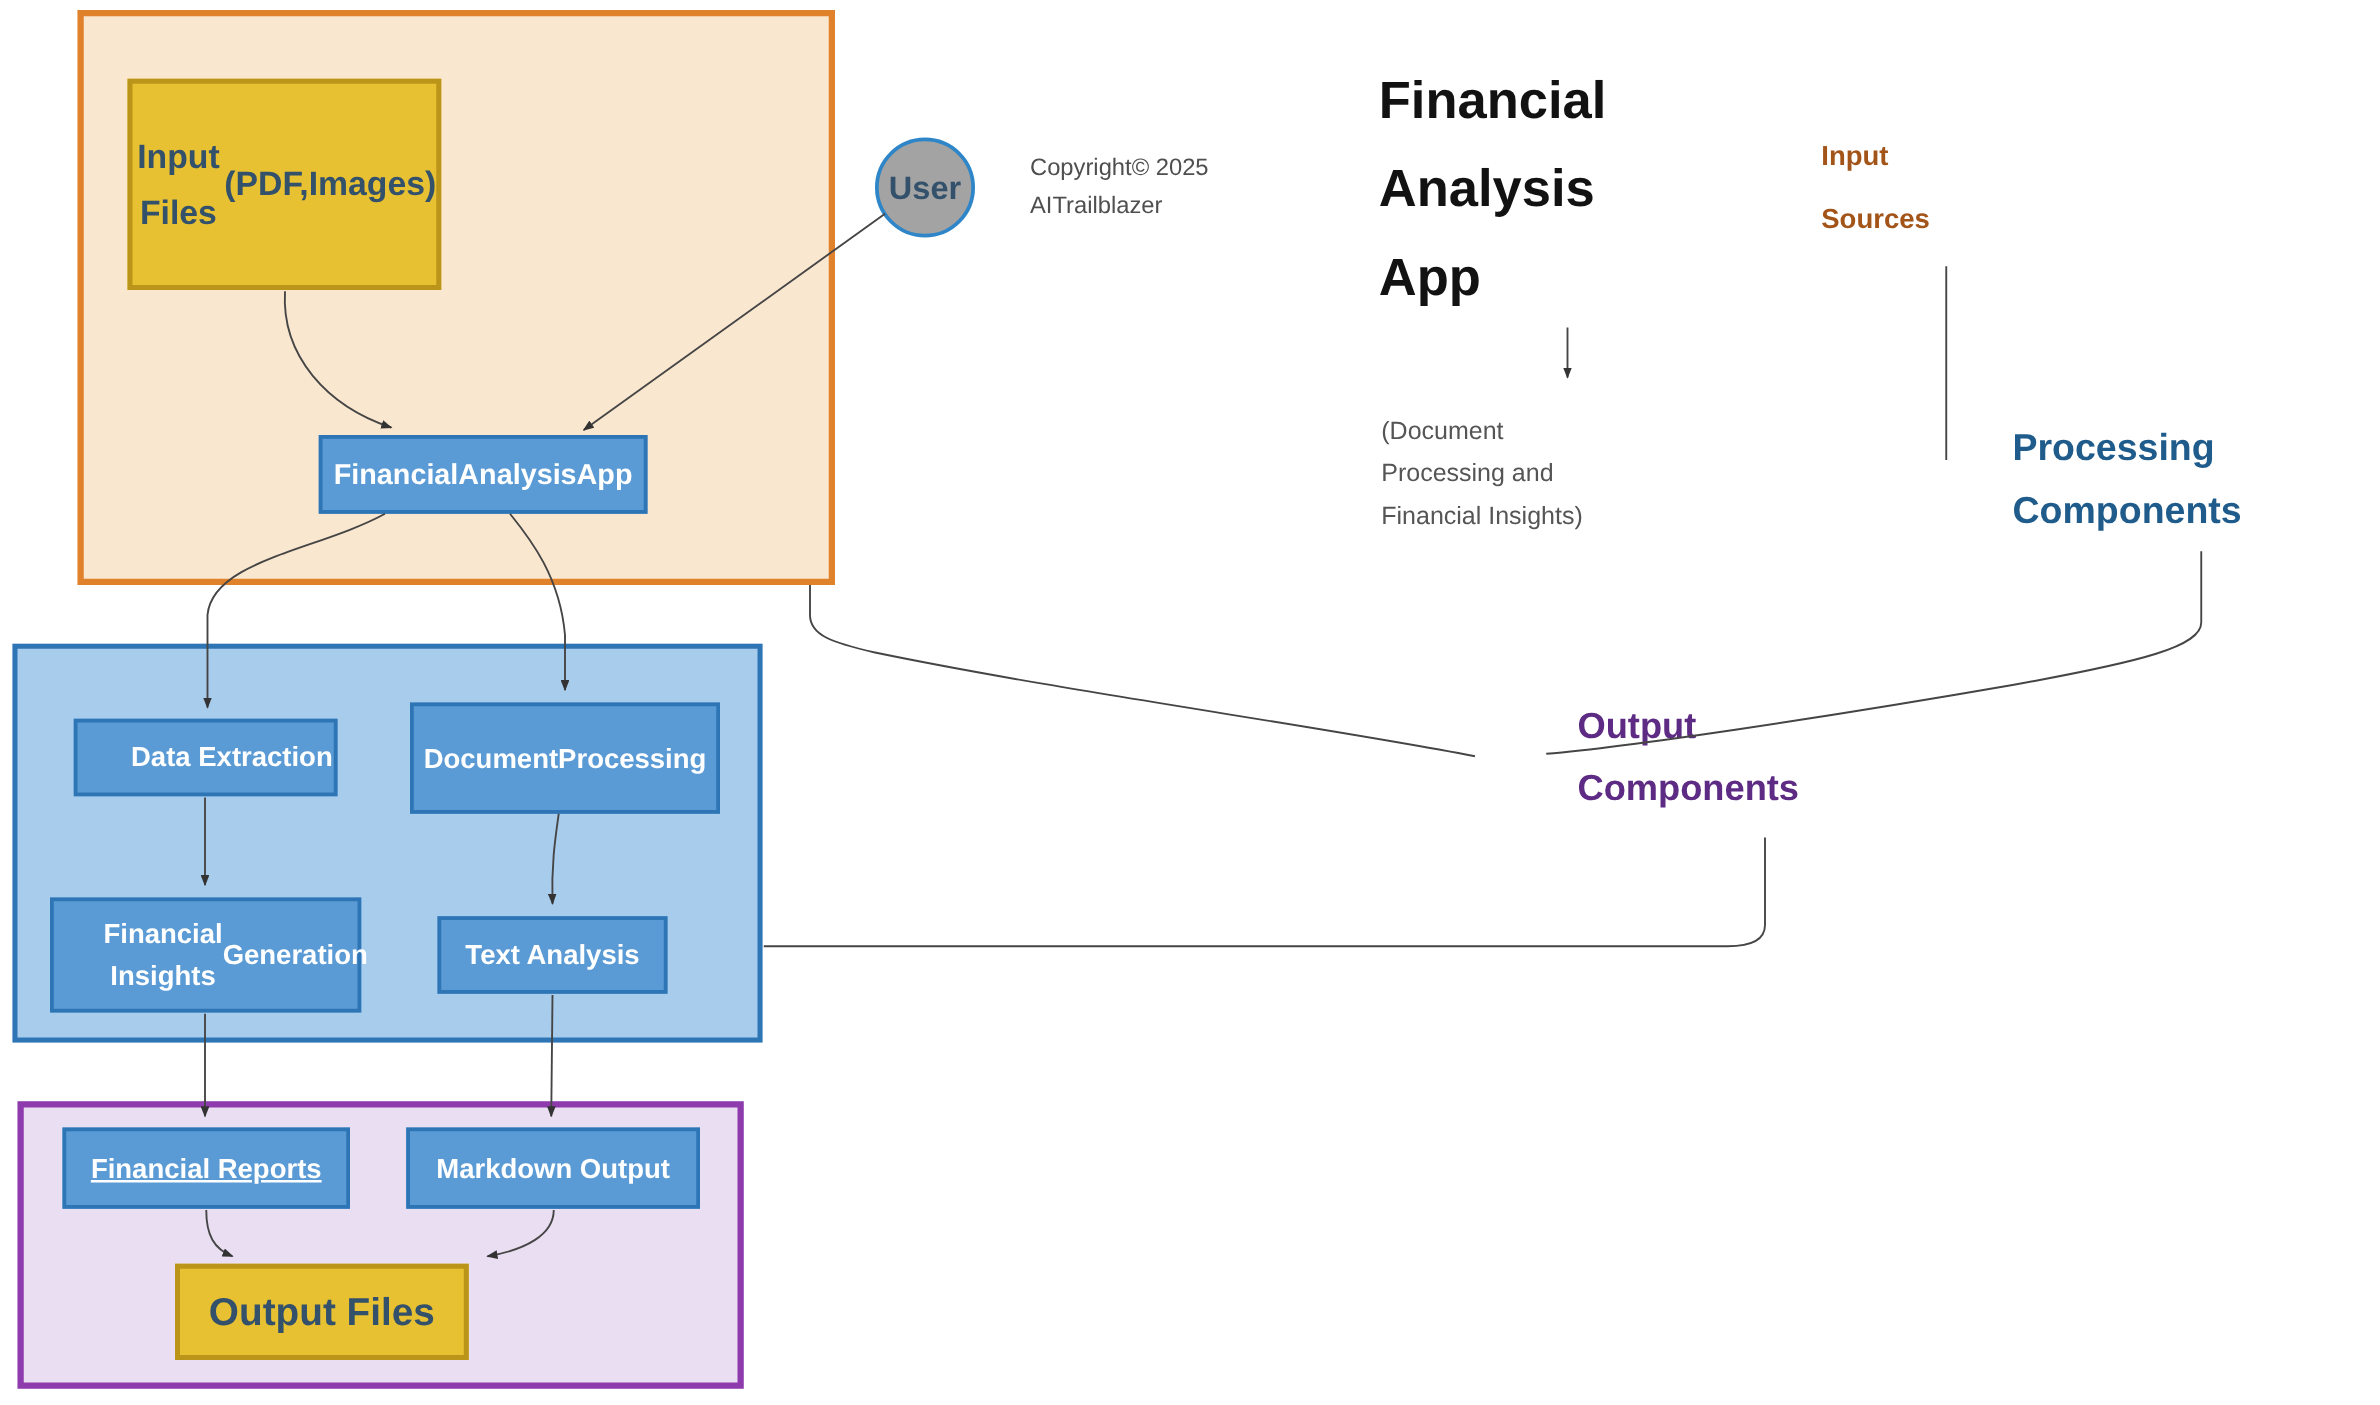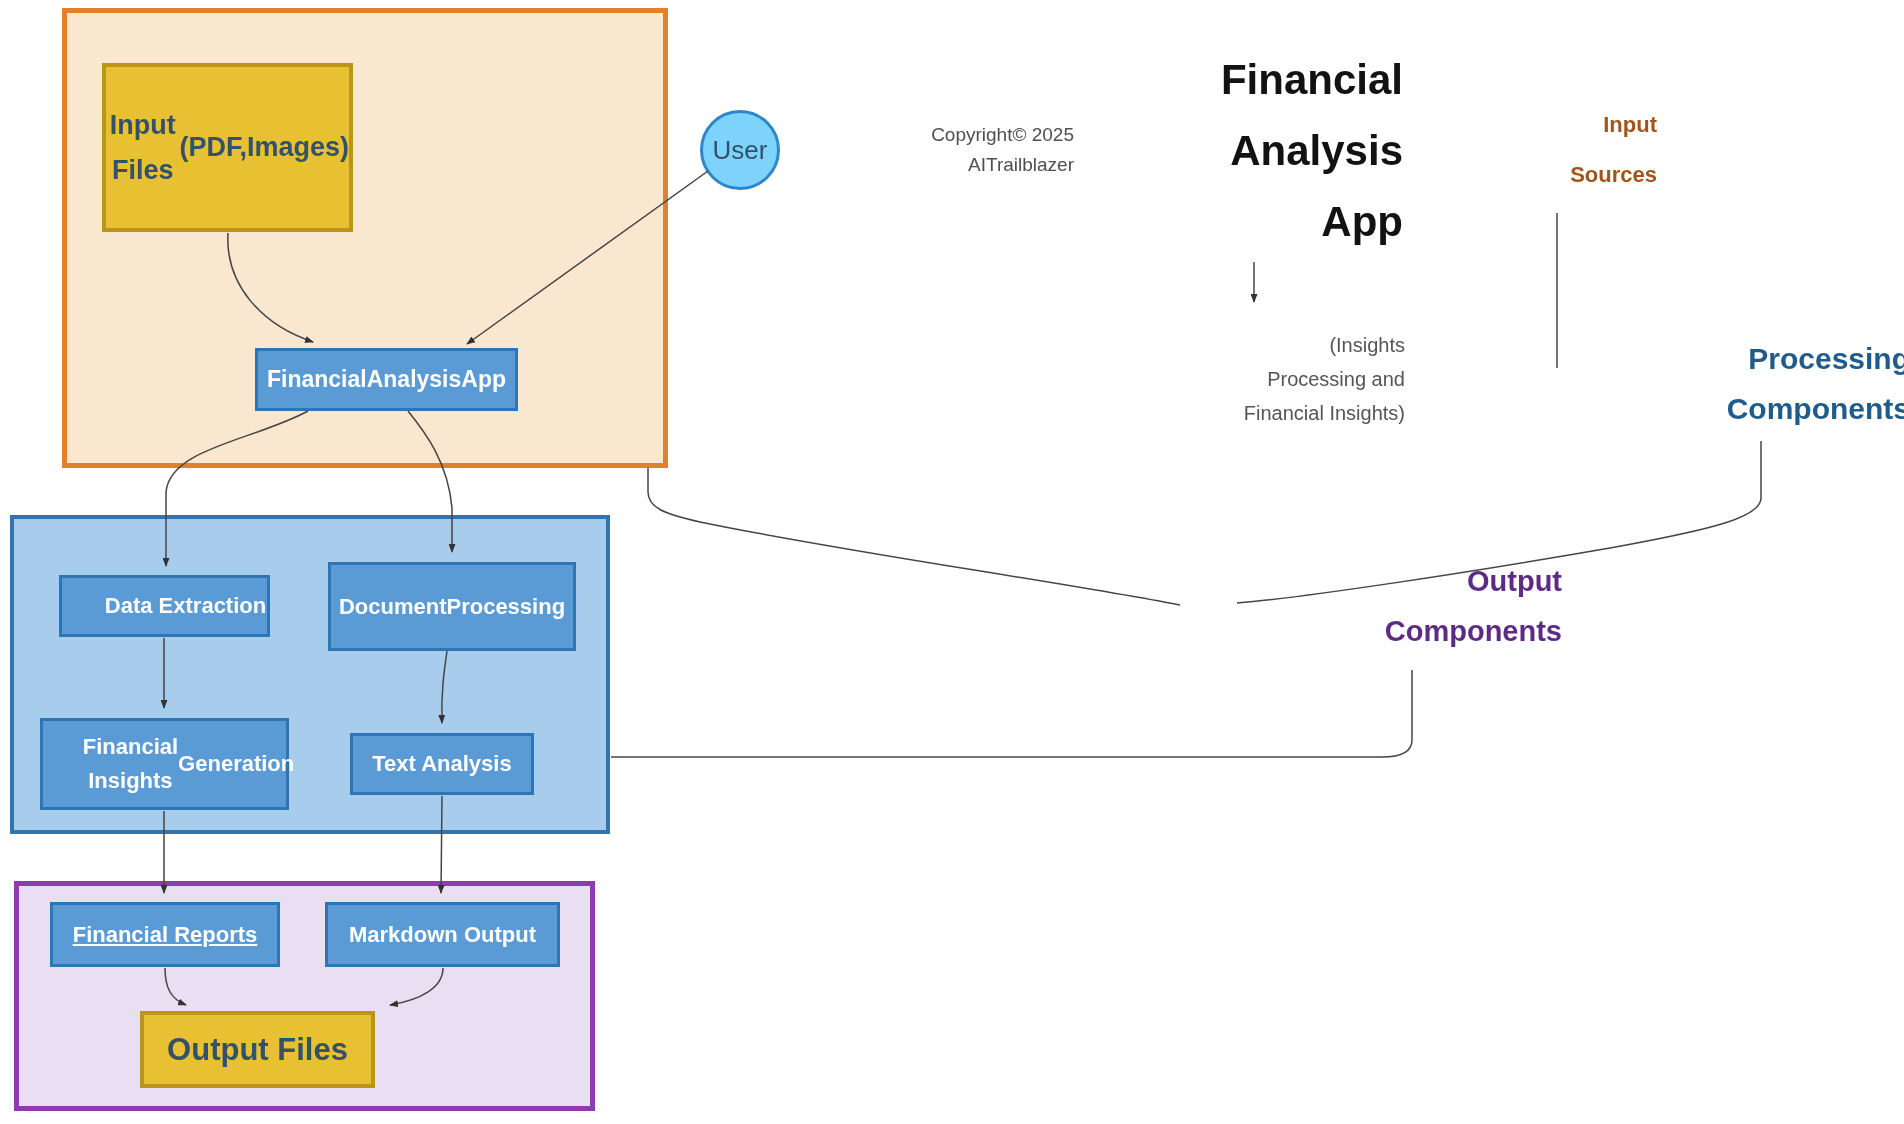--- a/index.html
+++ b/index.html
@@ -19,25 +19,25 @@
   .n-faa{left:255px;top:348px;width:263px;height:63px;font-size:23px;}
   .n-if{left:102px;top:63px;width:251px;height:169px;font-size:27px;line-height:45px;}
   .n-de{left:59px;top:575px;width:211px;height:62px;font-size:22px;padding-left:42px;}
   .n-dp{left:328px;top:562px;width:248px;height:89px;font-size:22px;line-height:34px;}
   .n-fig{left:40px;top:718px;width:249px;height:92px;font-size:22px;line-height:34px;padding-left:48px;}
   .n-ta{left:350px;top:733px;width:184px;height:62px;font-size:22px;}
   .n-fr{left:50px;top:902px;width:230px;height:65px;font-size:22px;text-decoration:underline;}
   .n-mo{left:325px;top:902px;width:235px;height:65px;font-size:22px;}
   .n-of{left:140px;top:1011px;width:235px;height:77px;font-size:31px;}
   
-  .user{left:700px;top:110px;width:80px;height:80px;border-radius:50%;background:#7dd3fc;
-        border:3px solid #2E86C8;color:#33516B;font-weight:normal;font-size:26px;
+  .user{left:700px;top:110px;width:80px;height:80px;border-radius:50%;background:#a3a3a3;
+        border:3px solid #2E86C8;color:#33516B;font-weight:bold;font-size:26px;
         display:flex;align-items:center;justify-content:center;}
   
-  .txt{text-align:right;}
+  .txt{text-align:left;}
   .copyright{left:824px;top:120px;width:250px;font-size:19px;line-height:30px;color:#4F4F4F;}
   .title{left:1103px;top:44px;width:300px;font-size:42px;line-height:71px;font-weight:bold;color:#121212;}
   .subtitle{left:1105px;top:328px;width:300px;font-size:20px;line-height:34px;color:#555555;}
   .lbl{font-weight:bold;line-height:50px;}
   .lbl-input{left:1457px;top:100px;width:200px;font-size:22px;color:#A35418;}
   .lbl-proc{left:1610px;top:334px;width:300px;font-size:30px;color:#1F5C8B;}
   .lbl-out{left:1262px;top:556px;width:300px;font-size:29px;color:#5E2B84;}
   
   #edges{left:0;top:0;width:1904px;height:1124px;pointer-events:none;}
   .edge{fill:none;stroke:#454545;stroke-width:1.5px;}
@@ -98,21 +98,21 @@
   <div>AITrailblazer</div>
 </div>
 
 <div class="abs txt title">
   <div>Financial</div>
   <div>Analysis</div>
   <div>App</div>
 </div>
 
 <div class="abs txt subtitle">
-  <div>(Insights</div>
+  <div>(Document</div>
   <div>Processing and</div>
   <div>Financial Insights)</div>
 </div>
 
 <div class="abs txt lbl lbl-input">
   <div>Input</div>
   <div>Sources</div>
 </div>
 
 <div class="abs txt lbl lbl-proc">

